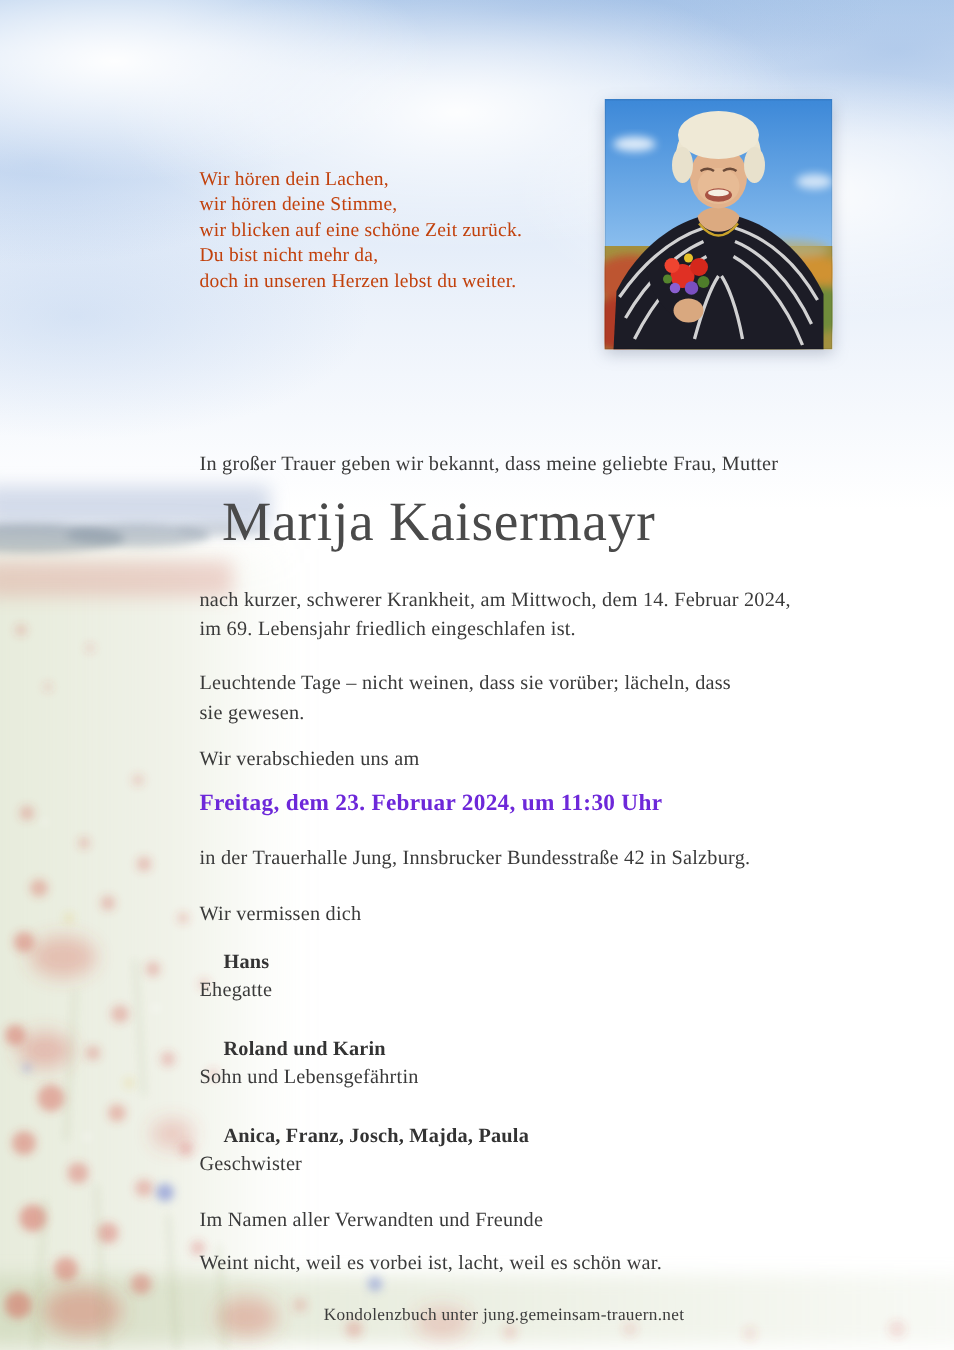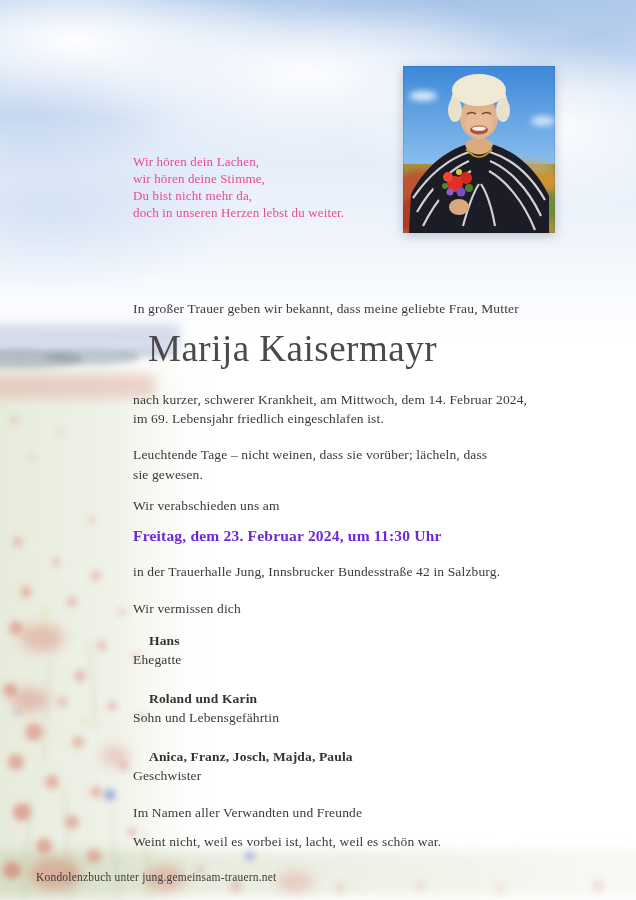--- a/index.html
+++ b/index.html
@@ -25,31 +25,31 @@
   
   .photo {
     position:absolute; left:403px; top:66px; width:152px; height:167px;
     box-shadow:0 3px 10px rgba(110,120,145,.4);
     background:#fff;
   }
   .photo svg { display:block; }
   
   .t { position:absolute; left:133px; font-size:13.5px; line-height:19px;
        color:#3a3a3a; letter-spacing:.15px; white-space:nowrap; }
-  .poem { top:110px; font-size:13px; line-height:17px; color:#ec4899;margin-top:43px; }
+  .poem { top:110px; font-size:13px; line-height:17px; color:#c2410c; }
   .b { font-weight:bold; color:#333333;margin-left:16px; }
   .name {
     position:absolute; left:148px; top:327px; margin:0;
     font-size:37px; font-weight:400; letter-spacing:.5px; color:#4a4a4a;
     white-space:nowrap;
   }
   .datetime { font-size:15.5px; font-weight:bold; color:#6d28d9; letter-spacing:.2px; }
   .footer {
     position:absolute; left:36px; top:871px; width:600px;
-    font-size:11.5px; color:#3c3c3c; letter-spacing:.2px;
+    text-align:center; font-size:11.5px; color:#3c3c3c; letter-spacing:.2px;
   }
 </style>
 </head>
 <body>
 
 <div class="page">
 
   <div class="sky"></div>
 
   <svg class="field" width="636" height="900" viewBox="0 0 636 900">
@@ -221,20 +221,21 @@
         <circle cx="66" cy="122" r="4" fill="#4e7d2a"></circle>
         <circle cx="42" cy="120" r="3" fill="#55852e"></circle>
       </g>
       <rect x="0.5" y="0.5" width="151" height="166" fill="none" stroke="#000" stroke-opacity="0.08"></rect>
     </svg>
   </div>
 
   <div class="t poem">
     <div>Wir hören dein Lachen,</div>
     <div>wir hören deine Stimme,</div>
+    <div>wir blicken auf eine schöne Zeit zurück.</div>
     <div>Du bist nicht mehr da,</div>
     <div>doch in unseren Herzen lebst du weiter.</div>
   </div>
 
   <div class="t" style="top:299px">In großer Trauer geben wir bekannt, dass meine geliebte Frau, Mutter</div>
 
   <h1 class="name">Marija Kaisermayr</h1>
 
   <div class="t" style="top:390px">
     <div>nach kurzer, schwerer Krankheit, am Mittwoch, dem 14. Februar 2024,</div>

